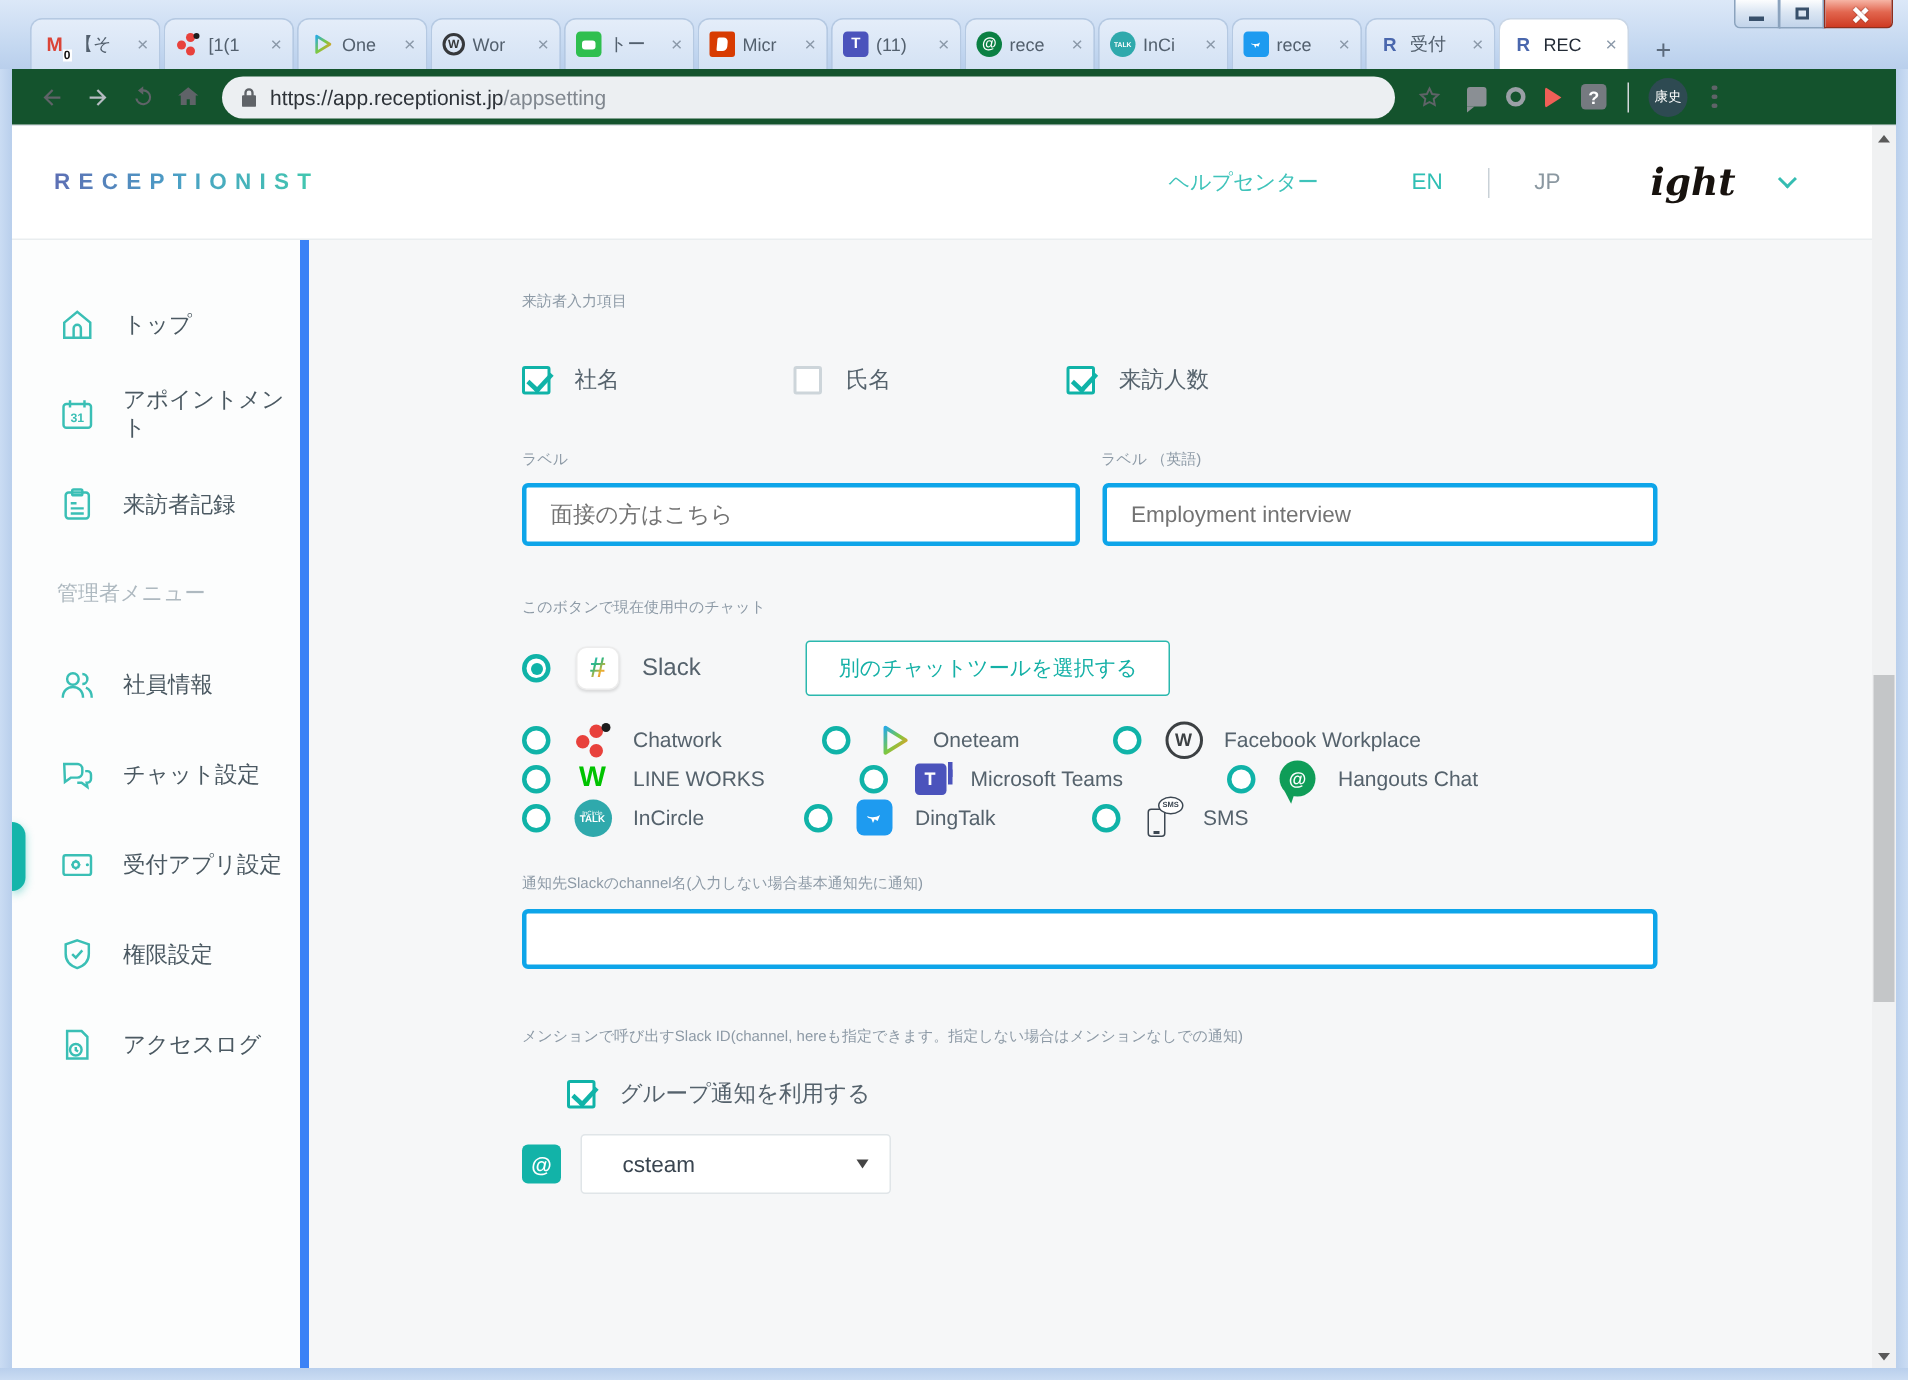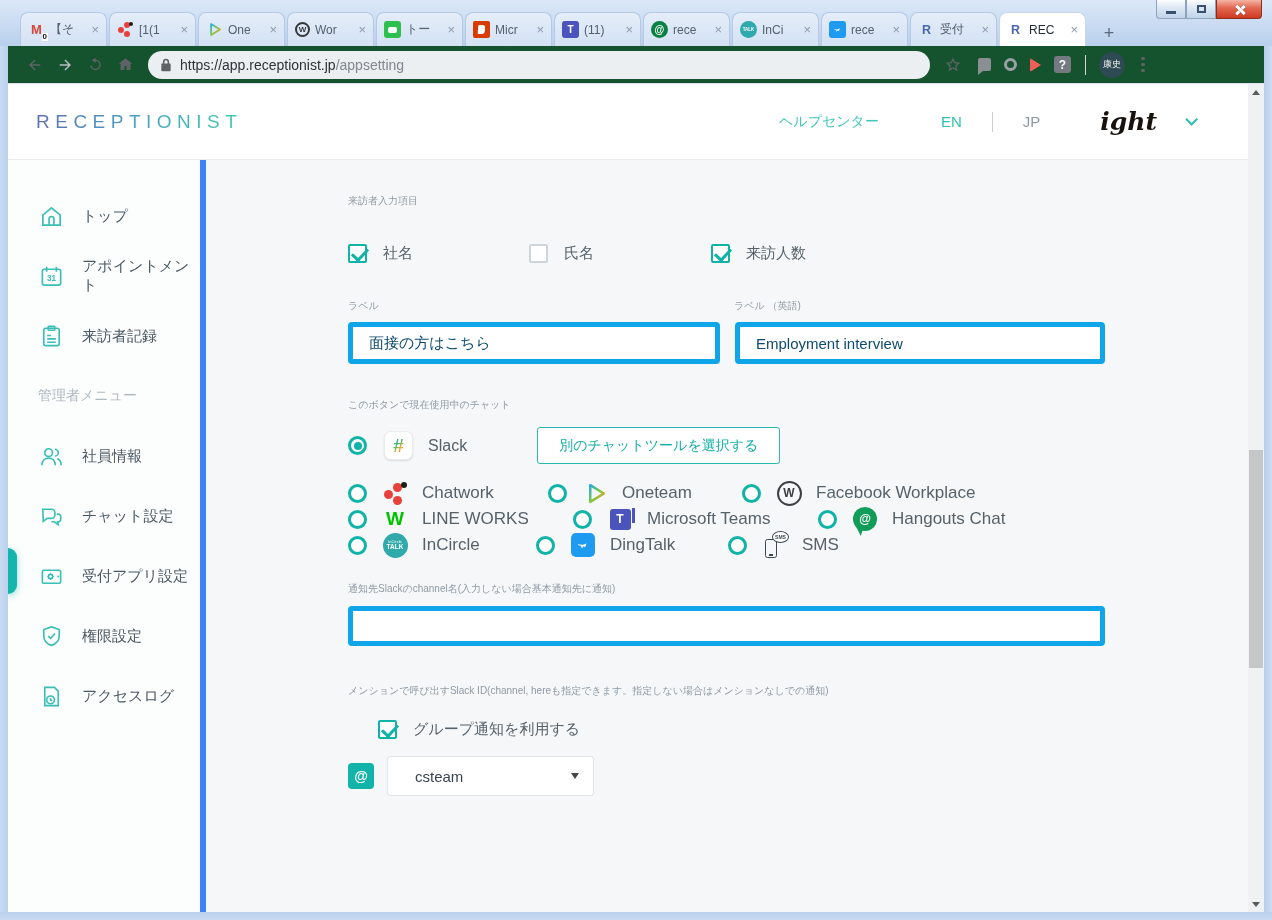--- a/index.html
+++ b/index.html
@@ -66,21 +66,21 @@
   .ext-arrow{width:0;height:0;border-left:11px solid #f05f57;border-top:7px solid transparent;border-bottom:7px solid transparent;border-radius:2px}
   .ext-q{width:17px;height:17px;background:#757a80;border-radius:3px;color:#fff;font-size:12px;font-weight:bold;display:flex;align-items:center;justify-content:center}
   .tb-div{width:1px;height:20px;background:#d4d8dc;margin-left:14px}
   .avatar{width:26px;height:26px;border-radius:50%;background:#2e4a52;color:#fff;font-size:9px;display:flex;align-items:center;justify-content:center;margin-left:13px}
   .kebab{margin-left:12px;display:flex;flex-direction:column;gap:2.5px;padding:4px;cursor:pointer}
   .kebab i{width:3.5px;height:3.5px;border-radius:50%;background:#5f6368}
 
   
   .page{position:absolute;left:8px;top:84px;width:1240px;bottom:8px;background:#f6f7f8;overflow:hidden}
   .site-header{position:absolute;left:0;top:0;right:0;height:76px;background:#fff;border-bottom:1px solid #e9edef;display:flex;align-items:center;justify-content:space-between;padding:0 54px 0 28px;z-index:3}
-  .logo{font-size:19px;letter-spacing:5.5px;font-weight:400;background:linear-gradient(90deg,#5d6fb4,#4b9ec6 45%,#41c9ae);-webkit-background-clip:text;background-clip:text;color:transparent;cursor:pointer}
+  .logo{font-size:15px;letter-spacing:5.5px;font-weight:700;background:linear-gradient(90deg,#5d6fb4,#4b9ec6 45%,#41c9ae);-webkit-background-clip:text;background-clip:text;color:transparent;cursor:pointer}
   .hdr-right{display:flex;align-items:center;gap:16px}
   .help-link{font-size:14px;color:#3fc3ba;cursor:pointer}
   .lang{font-size:15px;cursor:pointer}
   .lang.en{color:#2fbfb4;margin-left:46px}
   .lang.jp{color:#8b98a1}
   .lang-div{width:1px;height:20px;background:#c9d1d7;margin:0 14px}
   .account-logo{font-family:"DejaVu Serif","Liberation Serif",serif;font-style:italic;font-weight:bold;font-size:25px;color:#17120e;margin-left:44px;cursor:pointer}
   .chev{width:9px;height:9px;border-right:2px solid #35bdb2;border-bottom:2px solid #35bdb2;transform:rotate(45deg) translateY(-3px);margin-left:12px;cursor:pointer}
 
   
@@ -97,34 +97,34 @@
   .check-row{display:flex;align-items:center;margin-top:36px}
   .check{display:flex;align-items:center;gap:16px;cursor:pointer}
   .cb{width:19px;height:19px;border:2px solid #cdd5da;border-radius:2px;background:#fff;position:relative;flex:none}
   .cb.on{border-color:#10b3a8}
   .cb.on::after{content:"";position:absolute;left:2px;top:2px;width:13px;height:7px;border-left:3px solid #10b3a8;border-bottom:3px solid #10b3a8;transform:rotate(-47deg)}
   .clabel{font-size:15px;color:#55626c}
   .gap1{width:116px}.gap2{width:117px}
   .two-col{display:flex;gap:14px;margin-top:36px}
   .col-a{width:372px}.col-b{width:370px}
   .two-col2{display:flex;gap:15px;margin-top:9px}
-  .ti{width:372px;height:42px;border:5px solid #0ea5e9;border-radius:4px;background:#fff;padding:0 16px;font-size:15px;color:#0c4a6e;outline:none}
+  .ti{width:372px;height:42px;border:3px solid #0ea5e9;border-radius:4px;background:#fff;padding:0 16px;font-size:15px;color:#737373;outline:none}
   .ti.b{width:370px}
   .ti.wide{width:757px;height:40px}
   .slack-row{display:flex;align-items:center;margin-top:15px}
   .rb{width:19px;height:19px;border-radius:50%;border:3px solid #10b3a8;background:#fff;position:relative;flex:none;cursor:pointer}
   .rb.sel::after{content:"";position:absolute;inset:2.5px;border-radius:50%;background:#10b3a8}
   .i-slack{width:29px;height:29px;background:#fff;border:1px solid #ececec;border-radius:7px;box-shadow:0 1px 2px rgba(0,0,0,.12);display:flex;align-items:center;justify-content:center;margin-left:17px}
   .i-slack b{font-size:19px;font-weight:bold;background:linear-gradient(135deg,#36c5f0,#2eb67d 38%,#ecb22e 62%,#e01e5a);-webkit-background-clip:text;background-clip:text;color:transparent}
   .slack-name{font-size:16px;color:#55626c;margin-left:15px}
   .chg-btn{margin-left:70px;height:37px;padding:0 21px;background:#fff;border:1px solid #2bb8ae;border-radius:3px;color:#14b0a6;font-size:14px;display:flex;align-items:center;cursor:pointer}
   .tools-grid{position:relative;margin-top:16px;height:78px;width:800px}
   .opt{position:absolute;display:flex;align-items:center;height:26px}
   .opt .oic{margin-left:14px;width:28px;display:flex;justify-content:center}
-  .opt .olabel{font-size:17px;color:#55626c;margin-left:13px;white-space:nowrap}
+  .opt .olabel{font-size:14px;color:#55626c;margin-left:13px;white-space:nowrap}
   .r1{top:0}.r2{top:26px}.r3{top:52px}
 
   .i-workplace{width:25px;height:25px;border:2.5px solid #3c4043;border-radius:50%;display:flex;align-items:center;justify-content:center}
   .i-workplace b{font-size:12px;color:#3c4043}
   .i-lineworks b{font-size:19px;font-weight:bold;color:#00c300}
   .i-teams{width:21px;height:21px;background:#4b53bc;border-radius:3px;display:flex;align-items:center;justify-content:center;position:relative}
   .i-teams b{font-size:12px;color:#fff;font-weight:bold}
   .i-teams::after{content:"";position:absolute;right:-4px;top:4px;width:3px;height:10px;background:#4b53bc;box-shadow:0 -5px 0 #4b53bc}
   .i-hangouts{width:24px;height:24px;background:#0f9d58;border-radius:50%;display:flex;align-items:center;justify-content:center;position:relative}
   .i-hangouts b{font-size:12px;color:#fff;font-weight:bold}

